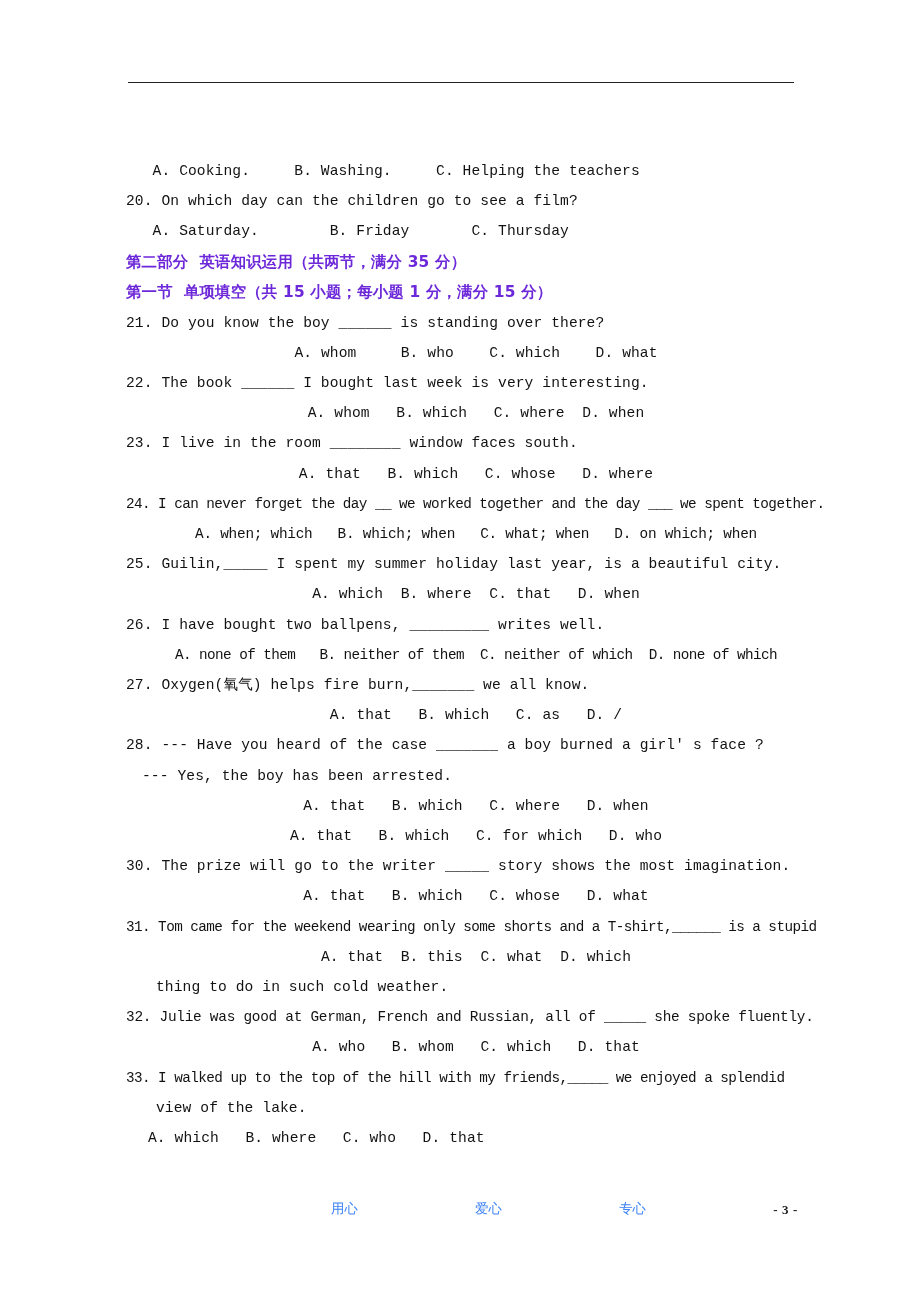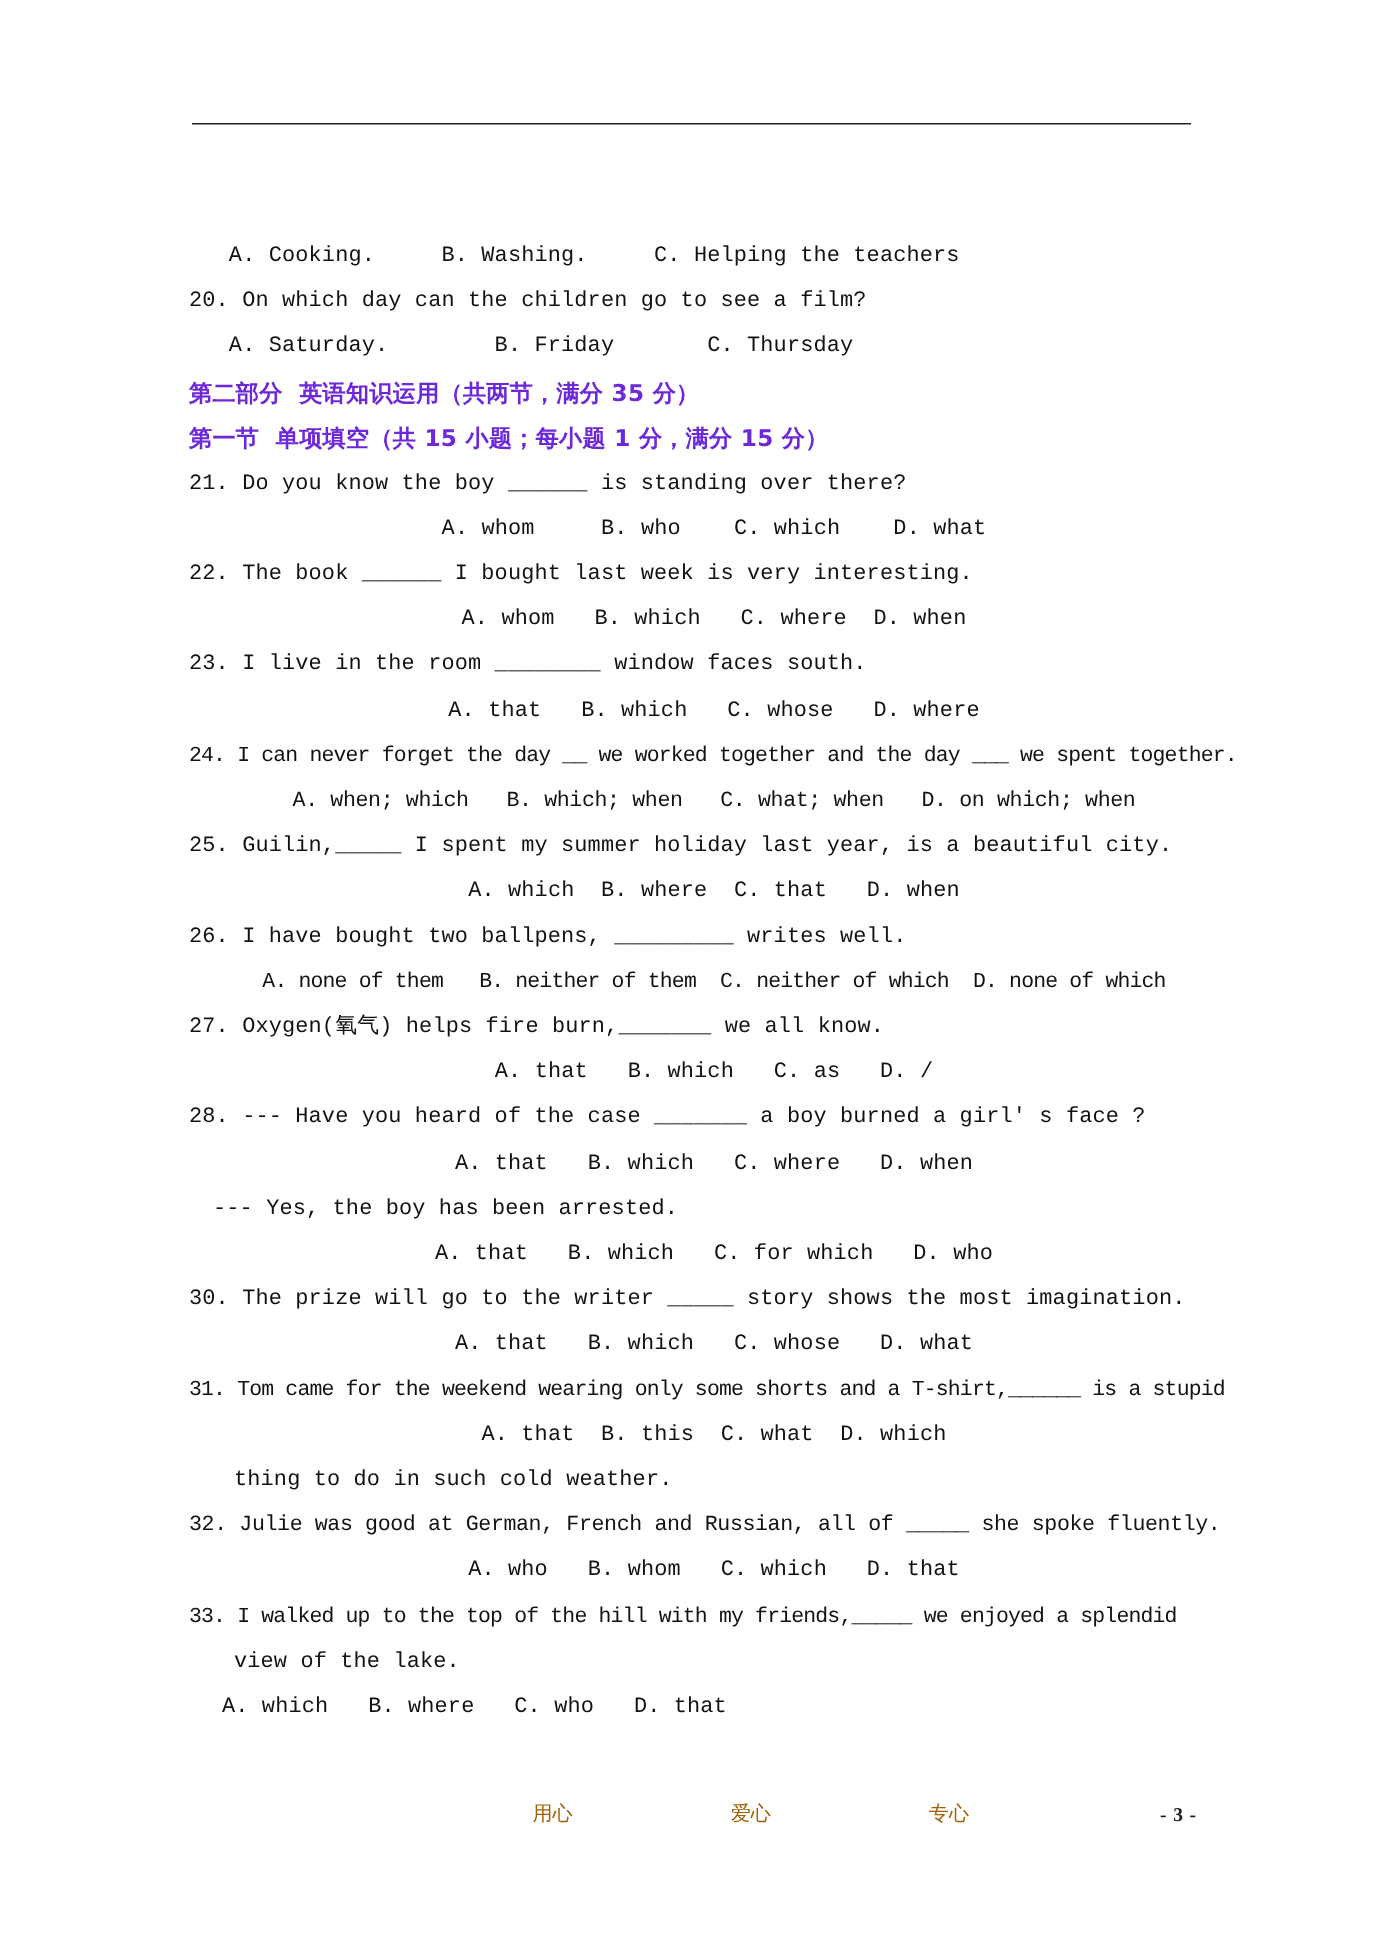--- a/index.html
+++ b/index.html
@@ -87,22 +87,21 @@
     left: 0; top: 0;
     width: 520px;
     display: flex;
     justify-content: space-between;
     padding-left: 205px;
     box-sizing: border-box;
   }
   .footer-word {
     font-family: "DejaVu Sans", "Liberation Sans", sans-serif;
     font-size: 13.4px;
-    color: #a16207;
-    margin-left: 24px;
+    color: #3b82f6;
   }
   .page-num {
     position: absolute;
     right: 0;
     top: 2px;
     font-family: "Liberation Serif", "DejaVu Serif", serif;
     font-size: 13px;
     font-weight: bold;
     color: #1a1a1a;
     letter-spacing: 0.6px;
@@ -139,22 +138,22 @@
     <div class="ln i-q">25. Guilin,_____ I spent my summer holiday last year, is a beautiful city.</div>
     <div class="ln i-opt">A. which  B. where  C. that   D. when</div>
 
     <div class="ln i-q">26. I have bought two ballpens, _________ writes well.</div>
     <div class="ln i-opt tight2">A. none of them   B. neither of them  C. neither of which  D. none of which</div>
 
     <div class="ln i-q">27. Oxygen(氧气) helps fire burn,_______ we all know.</div>
     <div class="ln i-opt">A. that   B. which   C. as   D. /</div>
 
     <div class="ln i-q">28. --- Have you heard of the case _______ a boy burned a girl' s face ?</div>
+    <div class="ln i-dash">--- Yes, the boy has been arrested.</div>
     <div class="ln i-opt">A. that   B. which   C. where   D. when</div>
-    <div class="ln i-dash">--- Yes, the boy has been arrested.</div>
 
     <div class="ln i-opt">A. that   B. which   C. for which   D. who</div>
 
     <div class="ln i-q">30. The prize will go to the writer _____ story shows the most imagination.</div>
     <div class="ln i-opt">A. that   B. which   C. whose   D. what</div>
 
     <div class="ln i-q tight2">31. Tom came for the weekend wearing only some shorts and a T-shirt,______ is a stupid</div>
     <div class="ln i-opt">A. that  B. this  C. what  D. which</div>
     <div class="ln i-cont">thing to do in such cold weather.</div>
 

